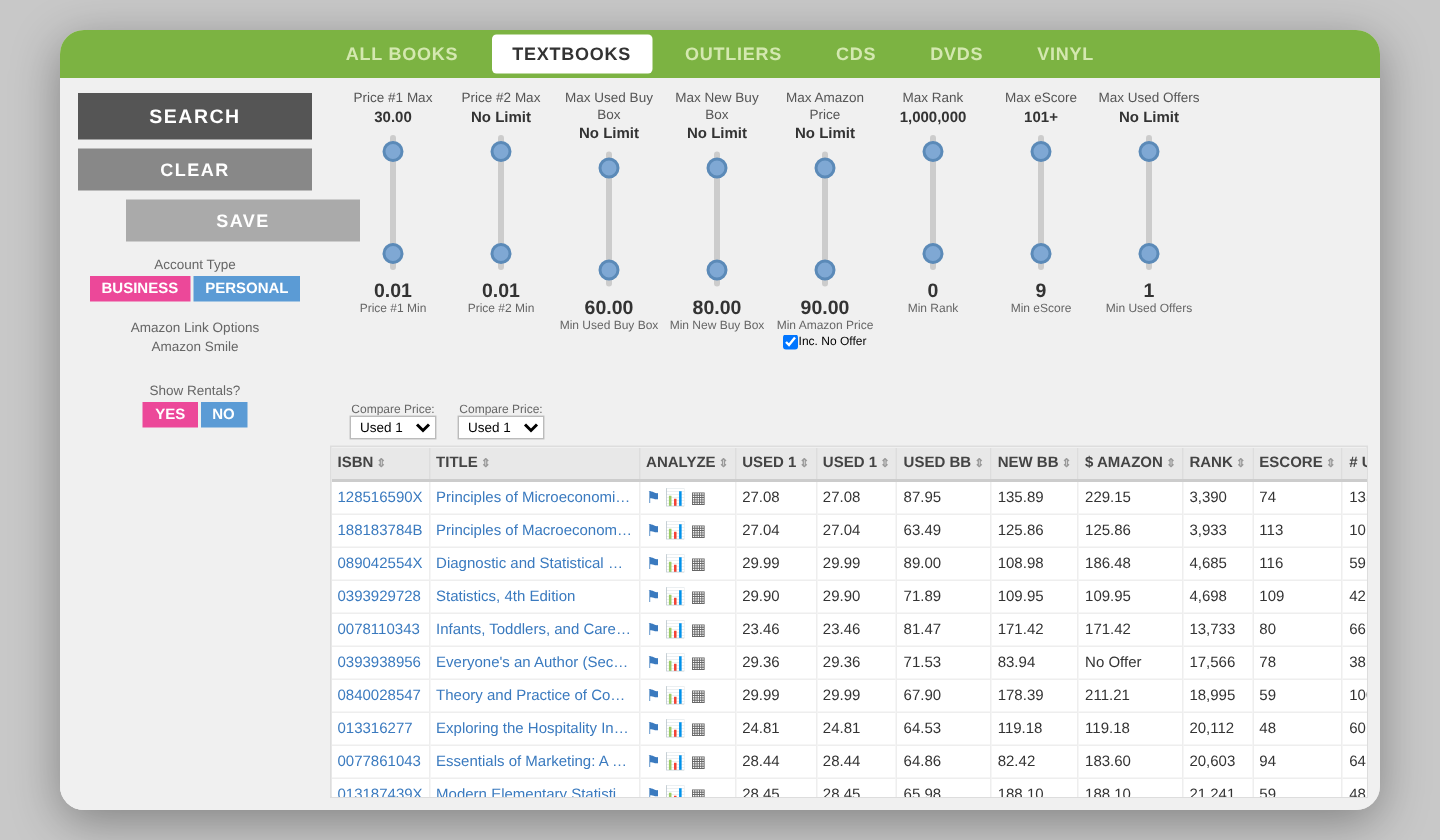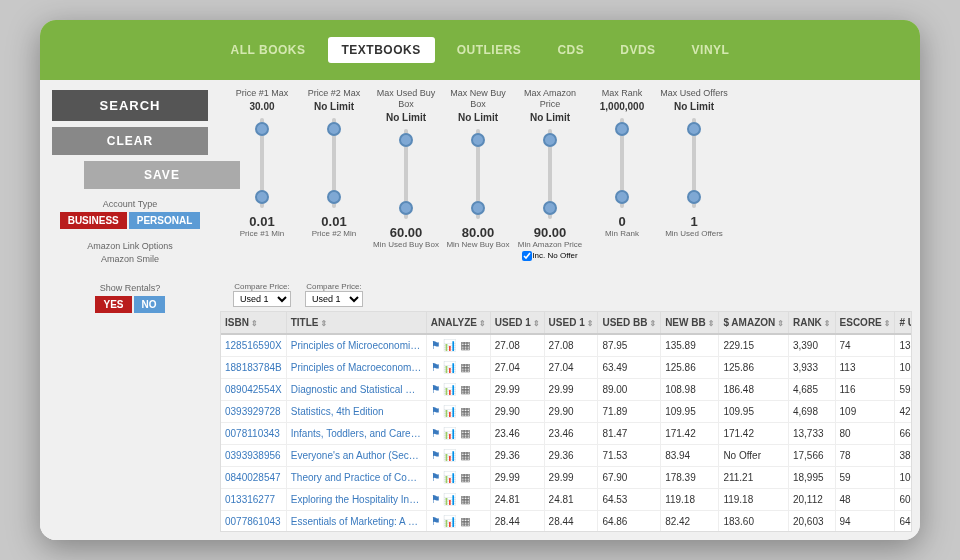--- a/index.html
+++ b/index.html
@@ -22,21 +22,21 @@
       overflow: hidden;
       display: flex;
       flex-direction: column;
     }
     
     .top-nav {
       background: #7cb342;
       display: flex;
       align-items: center;
       justify-content: center;
-      height: 60px;
+      height: 32px;
       gap: 8px;
     }
     .nav-item {
       color: #d4e8b0;
       font-size: 12px;
       font-weight: bold;
       padding: 6px 14px;
       cursor: pointer;
       letter-spacing: 0.5px;
       border-radius: 3px;
@@ -110,21 +110,21 @@
       justify-content: center;
     }
     .toggle-btn {
       padding: 3px 8px;
       font-size: 10px;
       font-weight: bold;
       cursor: pointer;
       border: none;
     }
     .toggle-btn.active-dark {
-      background: #b91c1c;
+      background: #ec4899;
       color: #fff;
     }
     .toggle-btn.active-blue {
       background: #5b9bd5;
       color: #fff;
     }
     .amazon-section {
       margin-top: 6px;
     }
     .rentals-section {
@@ -398,20 +398,30 @@
             </div>
             <div class="slider-col">
               <div class="slider-label">Max Rank</div>
               <div class="slider-max-val">1,000,000</div>
               <div class="slider-track" style="height: 90px;">
                 <div class="slider-thumb slider-thumb-top" style="top: 4px;"></div>
                 <div class="slider-thumb slider-thumb-bot" style="top: 72px;"></div>
               </div>
               <div class="slider-min-val">0</div>
               <div class="slider-sub-label">Min Rank</div>
+            </div>
+            <div class="slider-col">
+              <div class="slider-label">Max eScore</div>
+              <div class="slider-max-val">101+</div>
+              <div class="slider-track" style="height: 90px;">
+                <div class="slider-thumb slider-thumb-top" style="top: 4px;"></div>
+                <div class="slider-thumb slider-thumb-bot" style="top: 72px;"></div>
+              </div>
+              <div class="slider-min-val">9</div>
+              <div class="slider-sub-label">Min eScore</div>
             </div>
             <div class="slider-col">
               <div class="slider-label">Max Used Offers</div>
               <div class="slider-max-val">No Limit</div>
               <div class="slider-track" style="height: 90px;">
                 <div class="slider-thumb slider-thumb-top" style="top: 4px;"></div>
                 <div class="slider-thumb slider-thumb-bot" style="top: 72px;"></div>
               </div>
               <div class="slider-min-val">1</div>
               <div class="slider-sub-label">Min Used Offers</div>

